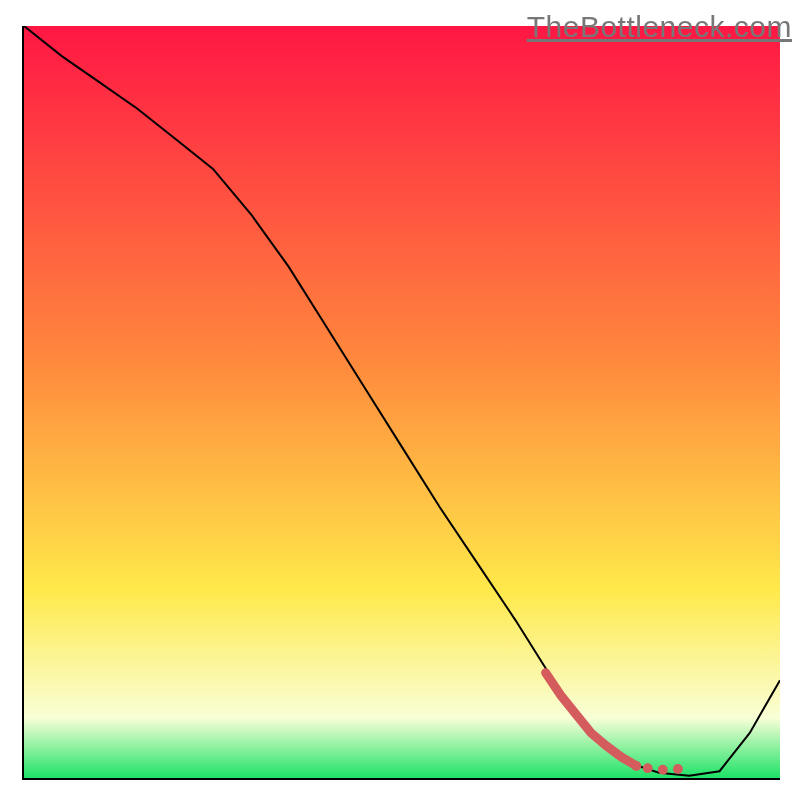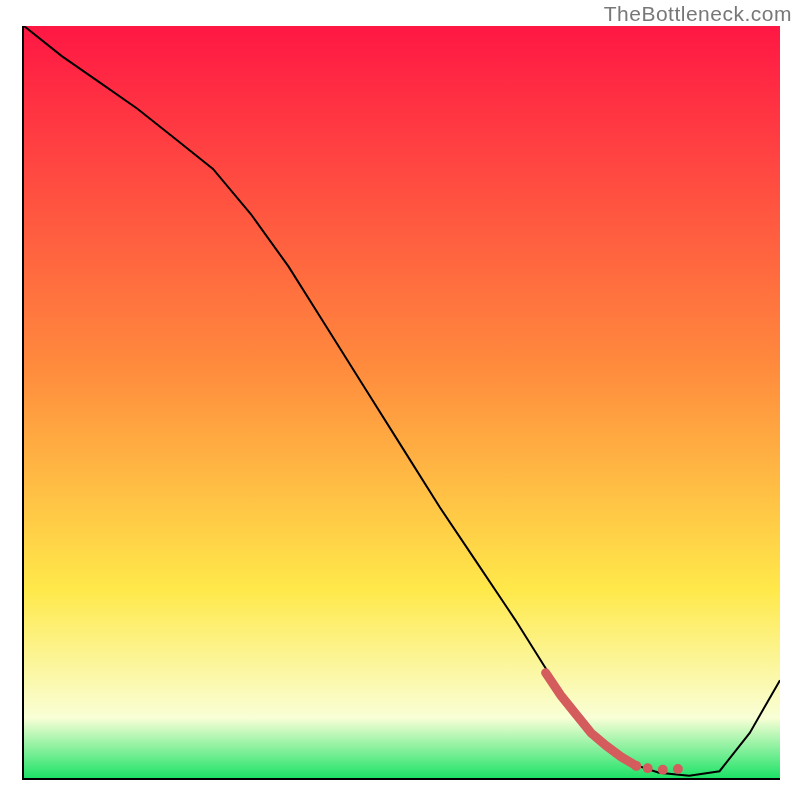--- a/index.html
+++ b/index.html
@@ -11,27 +11,28 @@
     font-family: Arial, Helvetica, sans-serif;
   }
   .frame {
     position: relative;
     width: 800px;
     height: 800px;
     box-sizing: border-box;
   }
   .watermark {
     position: absolute;
-    top: 2px;
+    top: 10px;
     right: 8px;
     color: #777777;
-    font-size: 21px;
+    font-size: 30px;
     font-family: Arial, Helvetica, sans-serif;
     letter-spacing: 0.5px;
     z-index: 10;
+    text-decoration: underline;
   }
   .plot-wrap {
     position: absolute;
     left: 22px;
     top: 26px;
     width: 756px;
     height: 752px;
     border-left: 2px solid #000;
     border-bottom: 2px solid #000;
     overflow: hidden;

